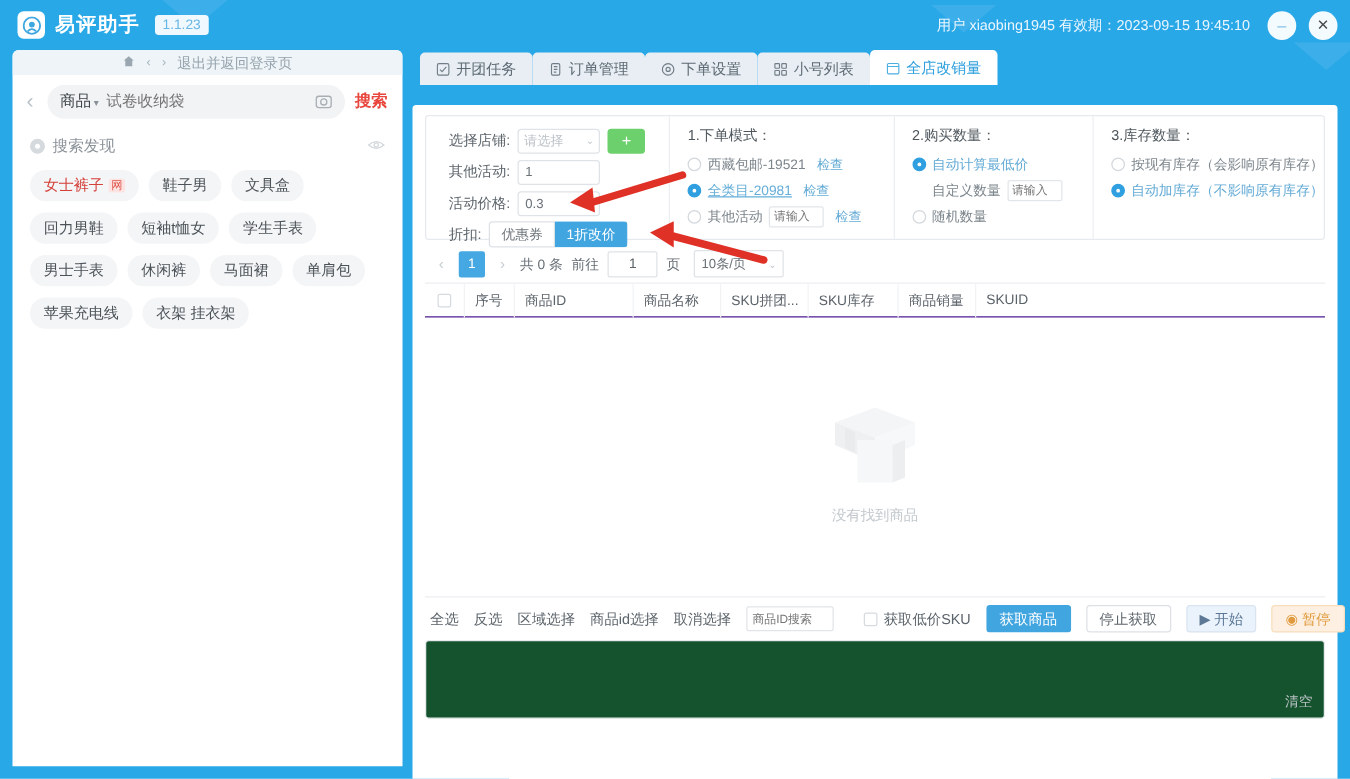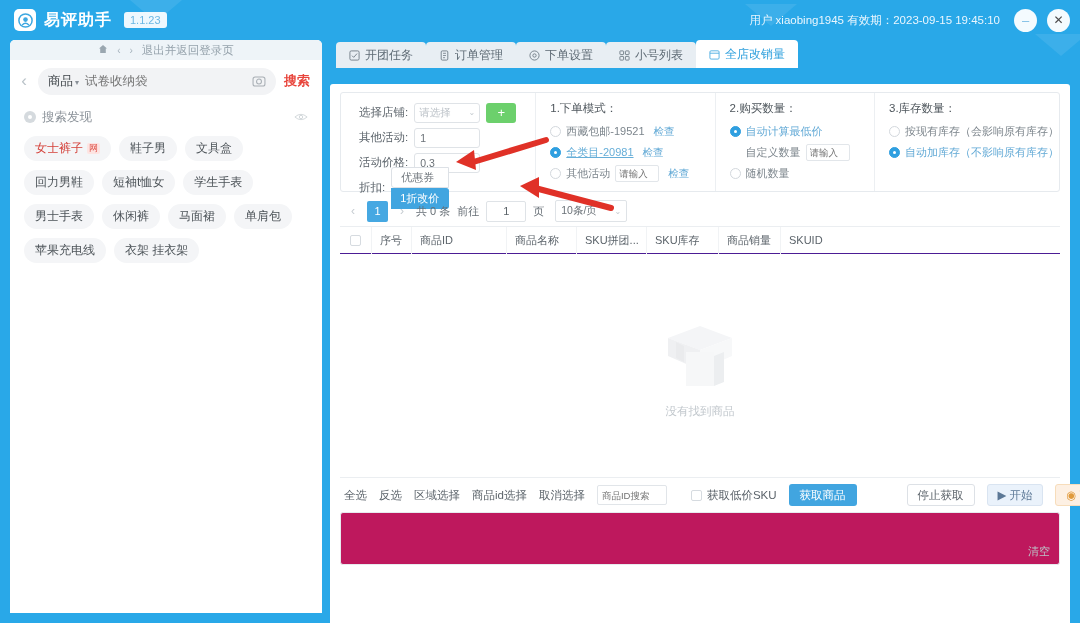--- a/index.html
+++ b/index.html
@@ -163,21 +163,21 @@
   .cfg-plus {
     width: 30px; height: 20px; background: #6cd06c; border-radius: 3px;
     color: #fff; font-size: 13px; display: flex; align-items: center;
     justify-content: center; cursor: pointer;
   }
   .cfg-txt {
     width: 66px; height: 20px; border: 1px solid #dfe3e7; border-radius: 3px;
     font-size: 10.5px; color: #616greys; color: #6a7177; padding: 0 5px;
     font-family: inherit; outline: none; background: #fff;
   }
-  .toggle-group { display: flex; flex-direction: column; }
+  .toggle-group { display: flex; }
   .tg-btn {
     height: 21px; padding: 0 9px; display: flex; align-items: center;
     font-size: 11px; border: 1px solid #dde1e6; background: #fff;
     color: #6f767c; cursor: pointer;
   }
   .tg-btn:first-child { border-radius: 3px 0 0 3px; }
   .tg-btn:last-child { border-radius: 0 3px 3px 0; border-left: none; }
   .tg-btn.on { background: #41a5e0; color: #fff; border-color: #41a5e0; }
 
   .cfg-mid { width: 180px; padding-left: 14px; border-right: 1px solid #eceff2; }
@@ -265,28 +265,28 @@
   }
   .bb-spacer { flex: 1; }
   .bb-chkrow { display: flex; align-items: center; gap: 5px; }
   .bb-chklbl { font-size: 11.5px; color: #5c646b; white-space: nowrap; }
   .btn {
     height: 22px; padding: 0 10px; display: inline-flex; align-items: center;
     gap: 3px; font-size: 11.5px; border-radius: 3px; cursor: pointer;
     white-space: nowrap; border: 1px solid transparent;
   }
   .btn.primary { background: #41a5e0; color: #fff; }
-  .btn.plain { background: #fff; color: #5c646b; border-color: #dde1e6; margin-left: 38px; }
+  .btn.plain { background: #fff; color: #5c646b; border-color: #dde1e6; }
   .btn.soft { background: #eaf2fb; color: #5c7896; border-color: #d9e4f1; }
   .btn.warn { background: #fdf0e3; color: #e09a3c; border-color: #f7ddbb; }
 
   
   .logbox {
-    height: 53px; border: 1px solid #e7eaee; border-radius: 3px;
-    position: relative; background: #be185d;
+    height: 63px; border: 1px solid #e7eaee; border-radius: 3px;
+    position: relative; background: #14532d;
   }
   .log-clear {
     position: absolute; right: 9px; bottom: 5px; font-size: 11px; color: #bcc2c7;
     cursor: pointer;
   }
 
   
   .arrow { position: absolute; pointer-events: none; }
 </style>
 </head>

